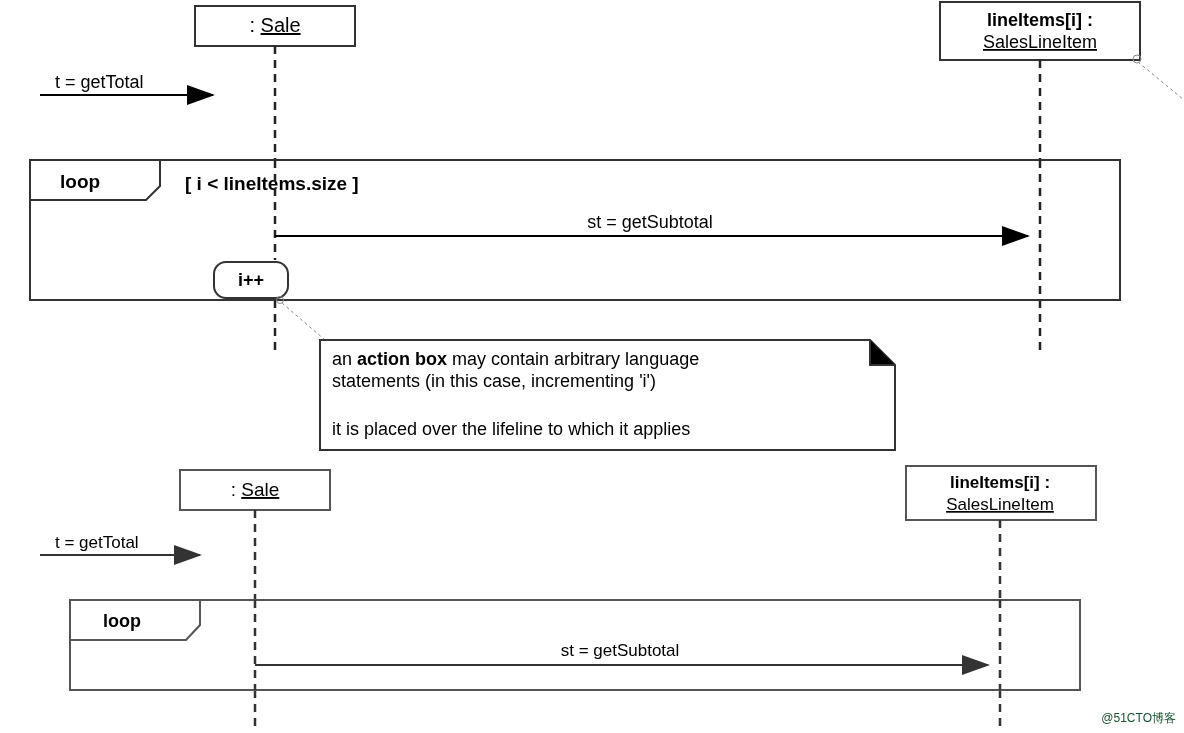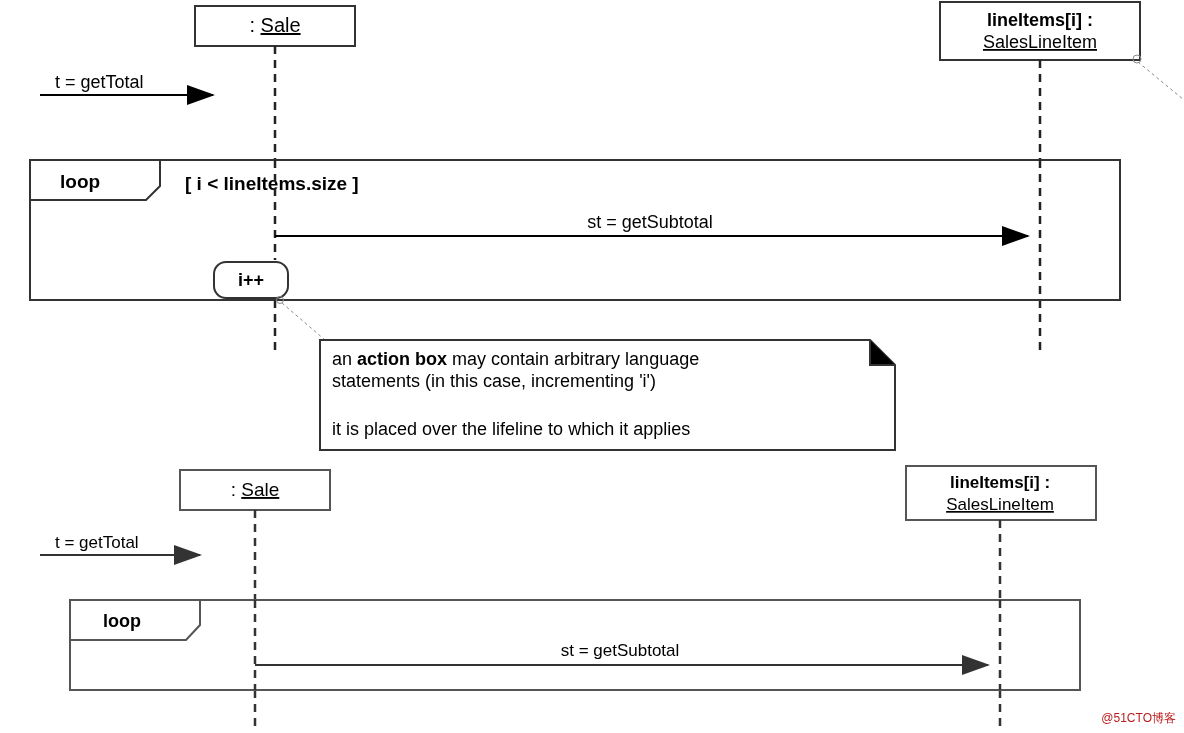--- a/index.html
+++ b/index.html
@@ -1,20 +1,20 @@
 <!DOCTYPE html>
 <html><head>
 <meta charset="utf-8">
 <style>
   html,body{margin:0;padding:0;background:#fff;font-family:Arial,Helvetica,sans-serif;font-size:16px;color:#222}
   svg{display:block}
   .txt{font-family:Arial,Helvetica,sans-serif}
   .bold{font-weight:700}
   .u{text-decoration:underline}
-  .watermark{position:absolute;right:8px;bottom:6px;color:#b91c1c;font-size:12px}
+  .watermark{position:absolute;right:8px;bottom:6px;color:#14532d;font-size:12px}
 </style>
 </head>
 <body>
 
 <svg viewBox="0 0 1184 733" width="1184" height="733">
 <defs>
   <marker id="ah" markerWidth="14" markerHeight="10" refX="13" refY="5" orient="auto">
     <path d="M0,0 L14,5 L0,10 Z" fill="#000"></path>
   </marker>
   <marker id="ah2" markerWidth="14" markerHeight="10" refX="13" refY="5" orient="auto">

